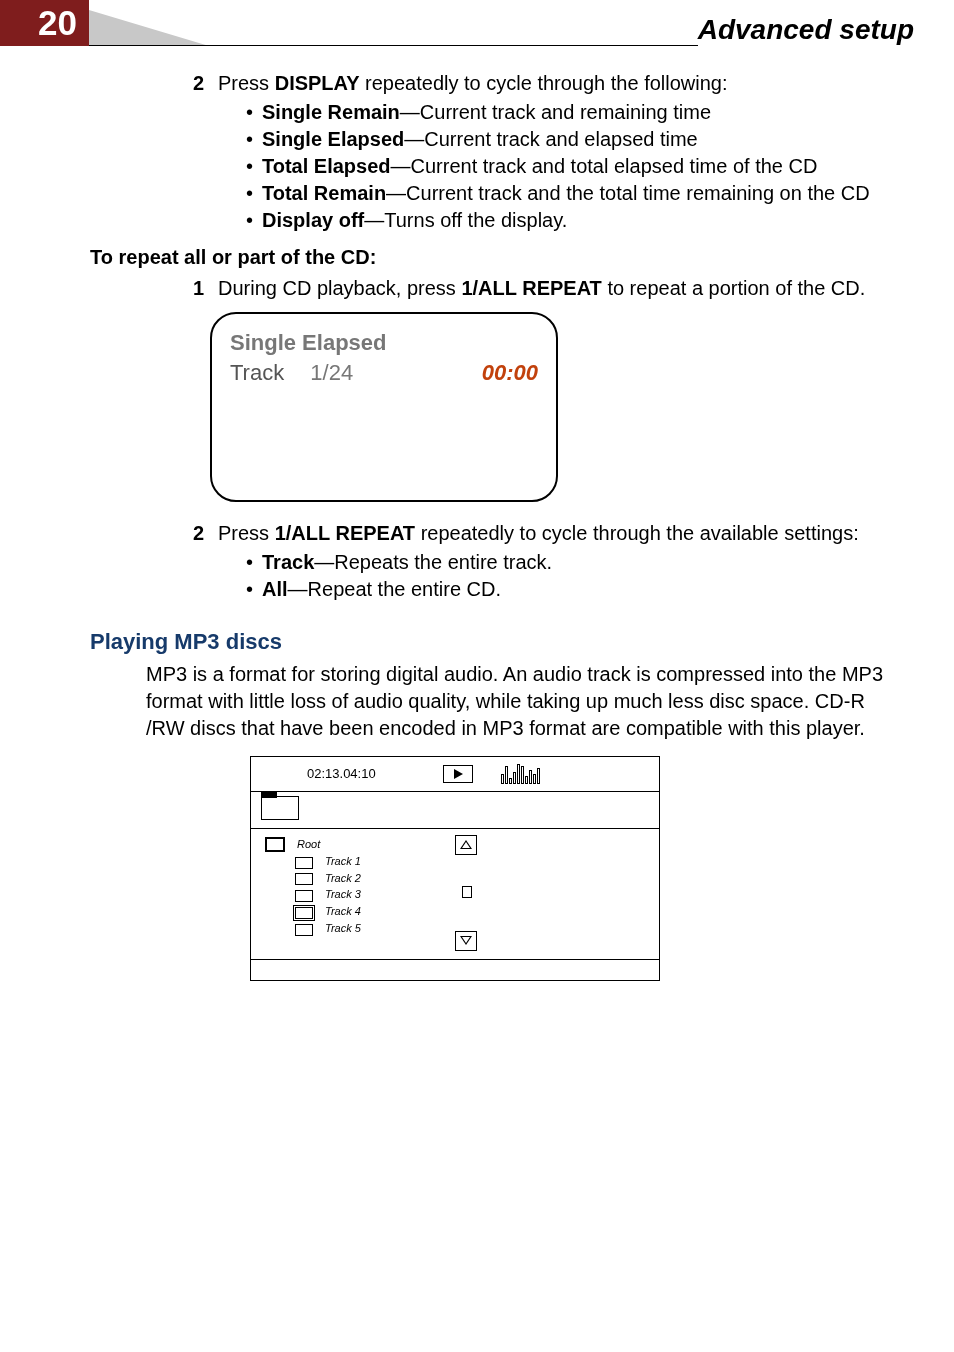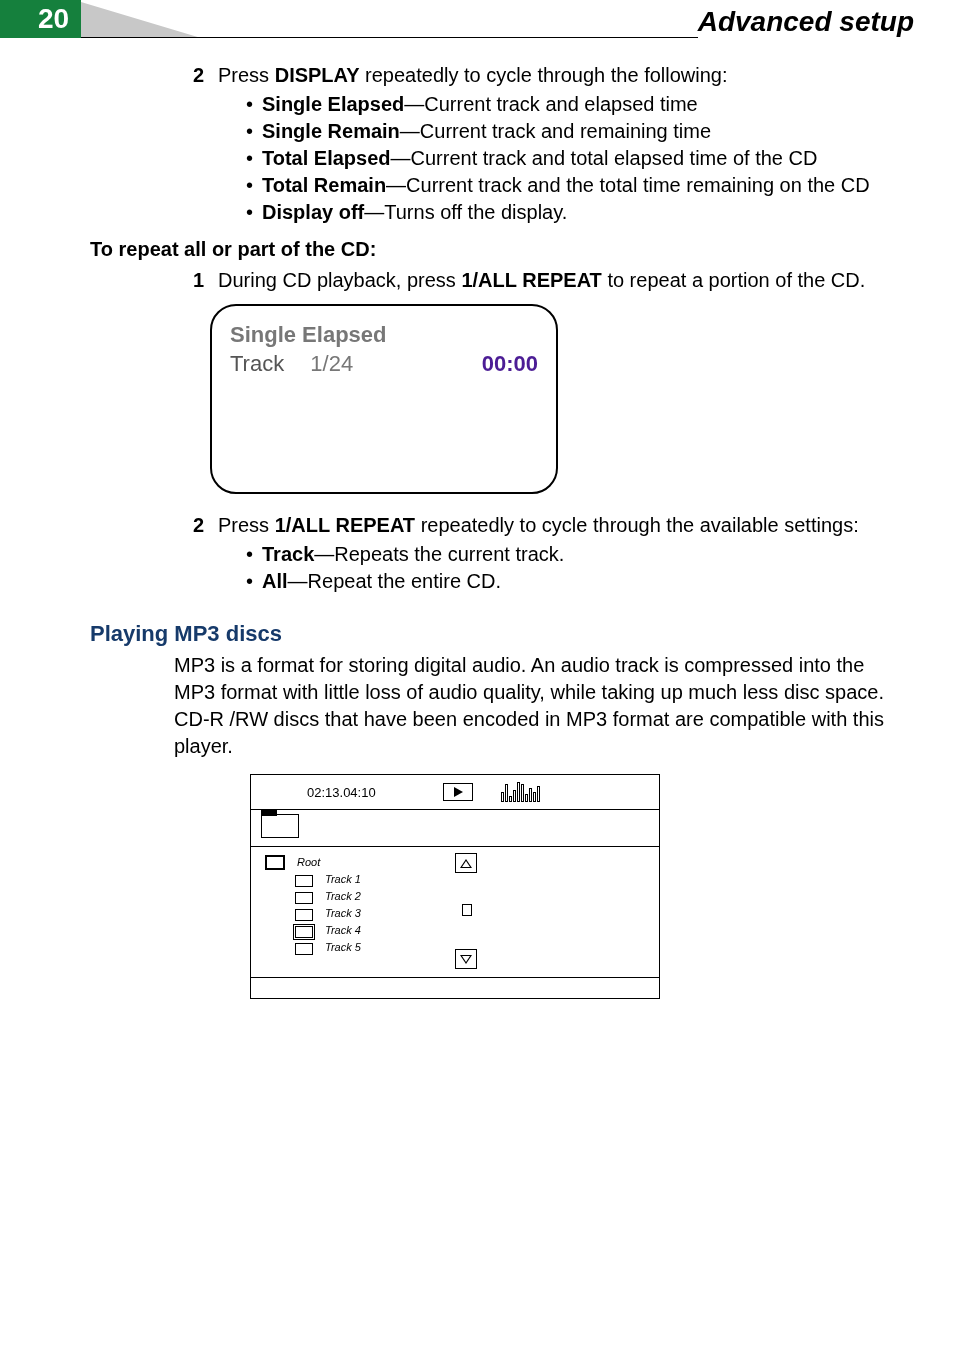--- a/index.html
+++ b/index.html
@@ -14,24 +14,24 @@
     width: 954px;
     min-height: 1352px;
     position: relative;
     box-sizing: border-box;
   }
   .header {
     display: flex;
     align-items: flex-end;
   }
   .page-number-block {
-    background: #15803d;
+    background: #7f1d1d;
     color: #fff;
     font-weight: 700;
-    font-size: 28px;
+    font-size: 35px;
     padding: 2px 12px 2px 38px;
     display: inline-block;
     line-height: 1.2;
   }
   .header-spacer {
     flex: 1;
     position: relative;
     height: 36px;
   }
   .title-right {
@@ -123,30 +123,30 @@
     color: #777;
   }
   .osd-line2 {
     display: flex;
     justify-content: space-between;
     font-size: 22px;
     color: #333;
   }
   .osd-track-label { color: #555; }
   .osd-track-num { color: #777; margin-left: 20px;}
-  .osd-time { font-weight: 700; color: #4c1d95; }
+  .osd-time { font-weight: 700; color: #c2410c; font-style: italic; }
   
   .h3 {
     color: #163a6a;
     font-weight: 700;
     font-size: 22px;
     margin: 18px 0 4px 0;
   }
   .body-para {
-    margin: 4px 0 10px 84px;
+    margin: 4px 0 10px 56px;
   }
   
   .mp3-wrap {
     margin: 14px 0 20px 160px;
   }
   .mp3-box {
     width: 408px;
     border: 1px solid #000;
     font-family: "Arial", sans-serif;
   }
@@ -319,25 +319,25 @@
 
   <div class="content">
 
     <div class="step-line indent-step">
       <div class="step-num">2</div>
       <div class="step-body">
         <span>Press </span><span class="bold">DISPLAY</span><span> repeatedly to cycle through the following:</span>
         <div class="bullet-list">
           <div class="bullet-item">
               <span class="bullet-dot"></span>
+              <span class="bullet-text"><span class="bold">Single Remain</span><span>—Current track and remaining time</span></span>
+            </div>
+          <div class="bullet-item">
+              <span class="bullet-dot"></span>
               <span class="bullet-text"><span class="bold">Single Elapsed</span><span>—Current track and elapsed time</span></span>
-            </div>
-          <div class="bullet-item">
-              <span class="bullet-dot"></span>
-              <span class="bullet-text"><span class="bold">Single Remain</span><span>—Current track and remaining time</span></span>
             </div>
           <div class="bullet-item">
               <span class="bullet-dot"></span>
               <span class="bullet-text"><span class="bold">Total Elapsed</span><span>—Current track and total elapsed time of the CD</span></span>
             </div>
           <div class="bullet-item">
               <span class="bullet-dot"></span>
               <span class="bullet-text"><span class="bold">Total Remain</span><span>—Current track and the total time remaining on the CD</span></span>
             </div>
           <div class="bullet-item">
@@ -370,21 +370,21 @@
       </div>
     </div>
 
     <div class="step-line indent-step">
       <div class="step-num">2</div>
       <div class="step-body">
         <span>Press </span><span class="bold">1/ALL REPEAT</span><span> repeatedly to cycle through the available settings:</span>
         <div class="bullet-list">
           <div class="bullet-item">
               <span class="bullet-dot"></span>
-              <span class="bullet-text"><span class="bold">Track</span><span>—Repeats the current track.</span></span>
+              <span class="bullet-text"><span class="bold">Track</span><span>—Repeats the entire track.</span></span>
             </div>
           <div class="bullet-item">
               <span class="bullet-dot"></span>
               <span class="bullet-text"><span class="bold">All</span><span>—Repeat the entire CD.</span></span>
             </div>
         </div>
       </div>
     </div>
 
     <div class="h3">Playing MP3 discs</div>

